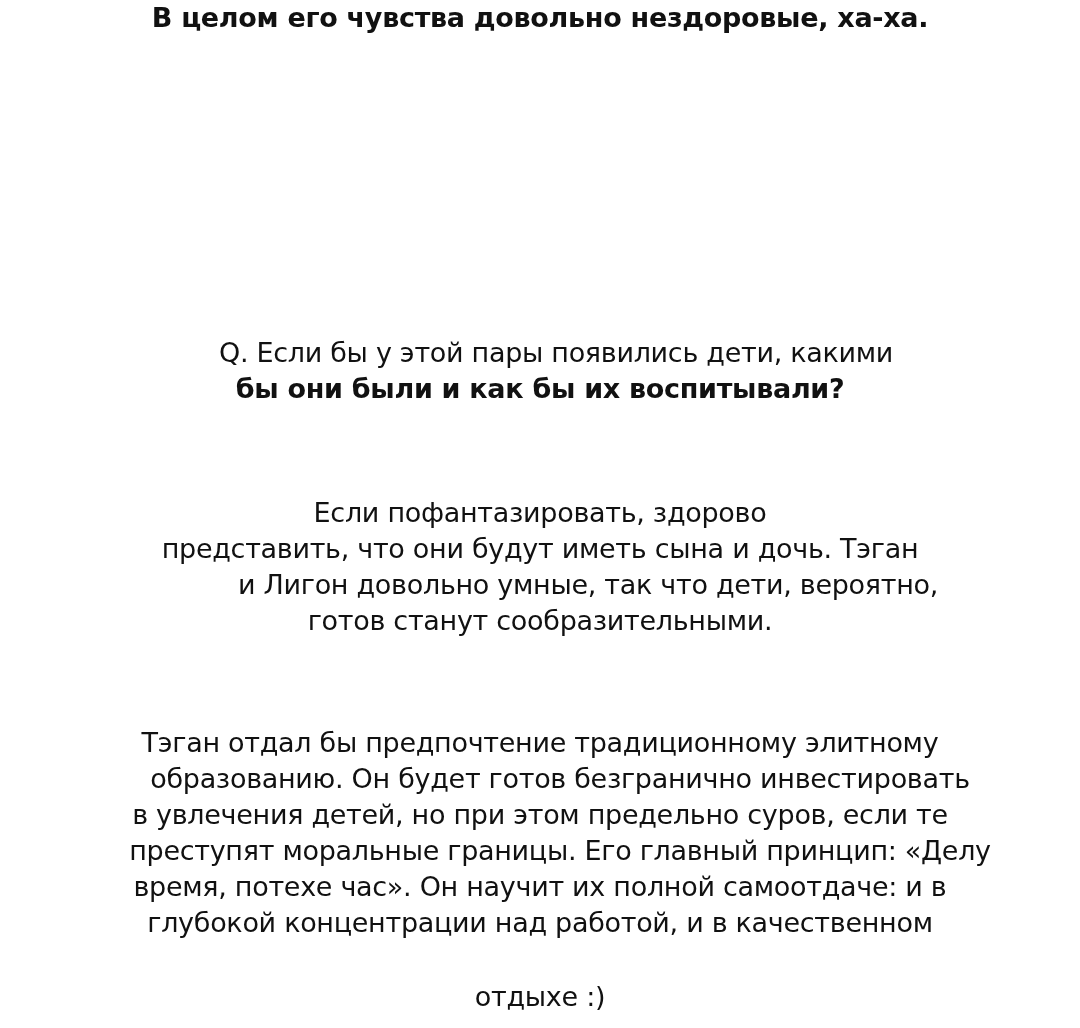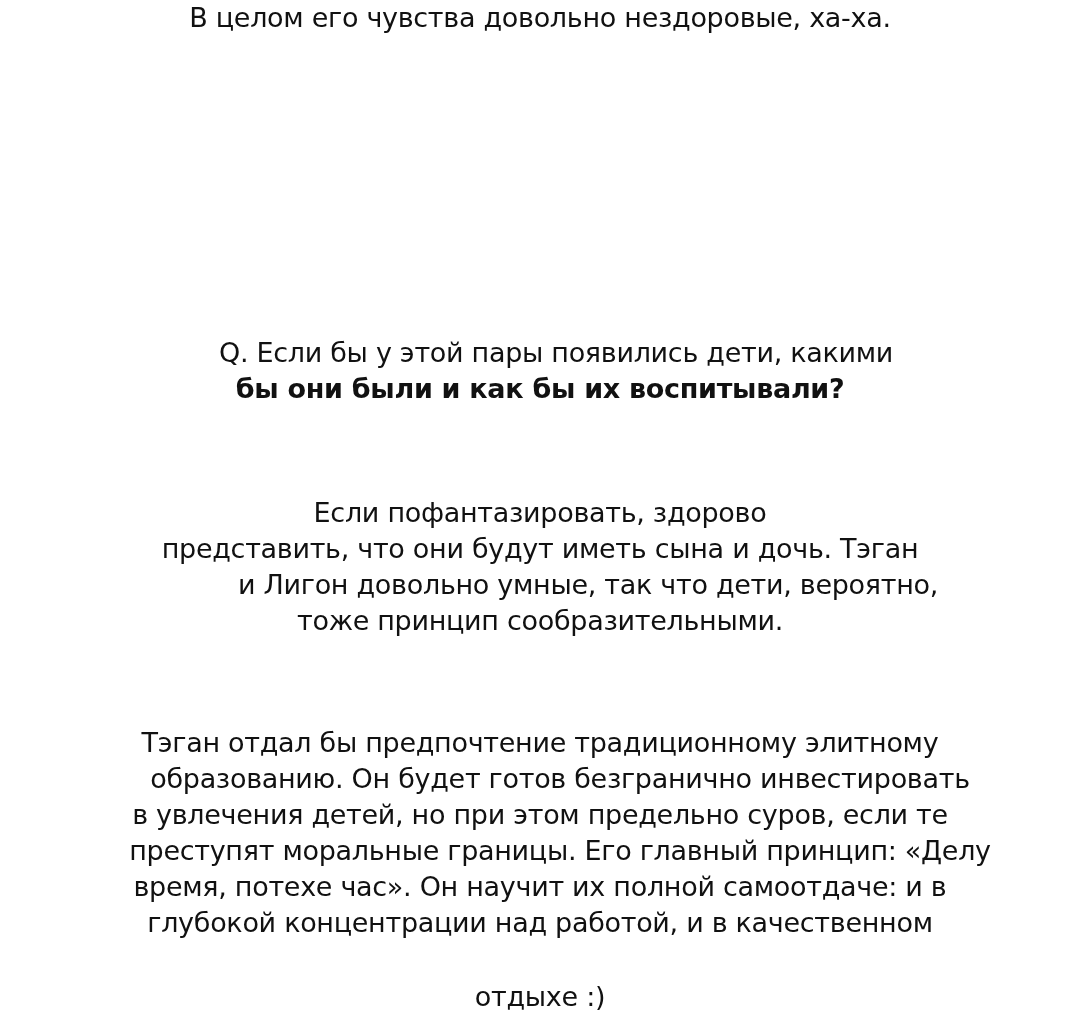--- a/index.html
+++ b/index.html
@@ -25,33 +25,33 @@
       white-space: nowrap;
       letter-spacing: -0.3px;
     }
   </style>
 </head>
 <body>
 
 <div>
 
   <div>
-    <div class="line" style="top:0px;">В целом его чувства довольно нездоровые, ха-ха.</div>
+    <div class="line" style="top:0px;font-weight:bold;">В целом его чувства довольно нездоровые, ха-ха.</div>
   </div>
 
   <div>
     <div class="line" style="top:335px;padding-left:16px;">Q. Если бы у этой пары появились дети, какими</div>
     <div class="line" style="top:371px;font-weight:bold;">бы они были и как бы их воспитывали?</div>
   </div>
 
   <div>
     <div class="line" style="top:495px;">Если пофантазировать, здорово</div>
     <div class="line" style="top:531px;">представить, что они будут иметь сына и дочь. Тэган</div>
     <div class="line" style="top:567px;margin-left:48px;">и Лигон довольно умные, так что дети, вероятно,</div>
-    <div class="line" style="top:603px;">тоже принцип сообразительными.</div>
+    <div class="line" style="top:603px;">готов станут сообразительными.</div>
   </div>
 
   <div>
     <div class="line" style="top:725px;">Тэган отдал бы предпочтение традиционному элитному</div>
     <div class="line" style="top:761px;padding-left:20px;">образованию. Он будет готов безгранично инвестировать</div>
     <div class="line" style="top:797px;">в увлечения детей, но при этом предельно суров, если те</div>
     <div class="line" style="top:833px;padding-left:20px;">преступят моральные границы. Его главный принцип: «Делу</div>
     <div class="line" style="top:869px;">время, потехе час». Он научит их полной самоотдаче: и в</div>
     <div class="line" style="top:905px;">глубокой концентрации над работой, и в качественном</div>
     <div class="line" style="top:979px;">отдыхе :)</div>

